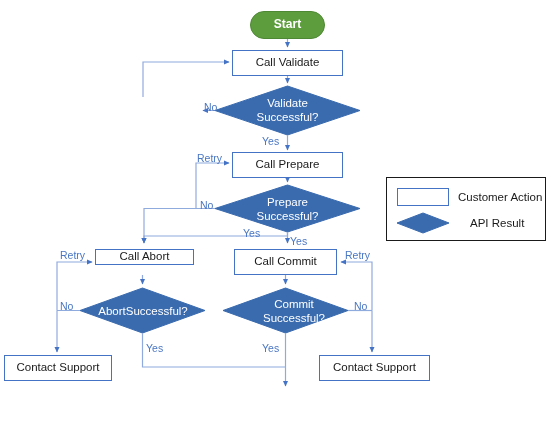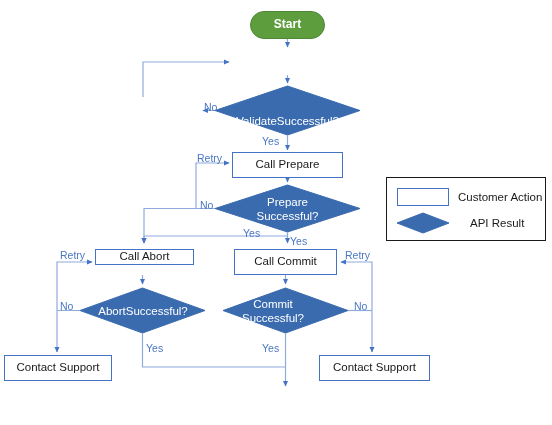--- a/index.html
+++ b/index.html
@@ -72,20 +72,23 @@
 
       <path d="M285.5,333 L285.5,386" marker-end="url(#arr)"></path>
     </g>
   </svg>
 
   <div class="node term" style="left:250px;top:11px;width:75px;height:28px;">
     <span>Start</span>
   </div>
 
 
+  <div class="node proc" style="left:232px;top:50px;width:111px;height:26px;">
+    <span>Call Validate</span>
+  </div>
 
 
   <div class="node proc" style="left:232px;top:152px;width:111px;height:26px;">
     <span>Call Prepare</span>
   </div>
 
   <div class="node proc" style="left:95px;top:249px;width:99px;height:16px;">
     <span>Call Abort</span>
   </div>
 
@@ -94,36 +97,36 @@
   </div>
 
   <div class="node proc" style="left:4px;top:355px;width:108px;height:26px;">
     <span>Contact Support</span>
   </div>
 
   <div class="node proc" style="left:319px;top:355px;width:111px;height:26px;">
     <span>Contact Support</span>
   </div>
 
-  <div class="dia-label" style="left:230px;top:92px;width:115px;height:37px;flex-direction:row;align-items:flex-end;">
+  <div class="dia-label" style="left:230px;top:92px;width:115px;height:37px;flex-direction:column;">
     <span>Validate</span>
     <span>Successful?</span>
   </div>
 
   <div class="dia-label" style="left:230px;top:191px;width:115px;height:37px;flex-direction:column;">
     <span>Prepare</span>
     <span>Successful?</span>
   </div>
 
   <div class="dia-label" style="left:88px;top:293px;width:110px;height:37px;flex-direction:row;">
     <span>Abort</span>
     <span>Successful?</span>
   </div>
 
-  <div class="dia-label" style="left:218px;top:293px;width:110px;height:37px;flex-direction:column;">
+  <div class="dia-label" style="left:239px;top:293px;width:110px;height:37px;flex-direction:column;">
     <span>Commit</span>
     <span>Successful?</span>
   </div>
 
   <div class="edge-label" style="left:204px;top:102px;">No</div>
   <div class="edge-label" style="left:262px;top:136px;">Yes</div>
 
   <div class="edge-label" style="left:197px;top:153px;">Retry</div>
   <div class="edge-label" style="left:200px;top:200px;">No</div>
   <div class="edge-label" style="left:243px;top:228px;">Yes</div>

